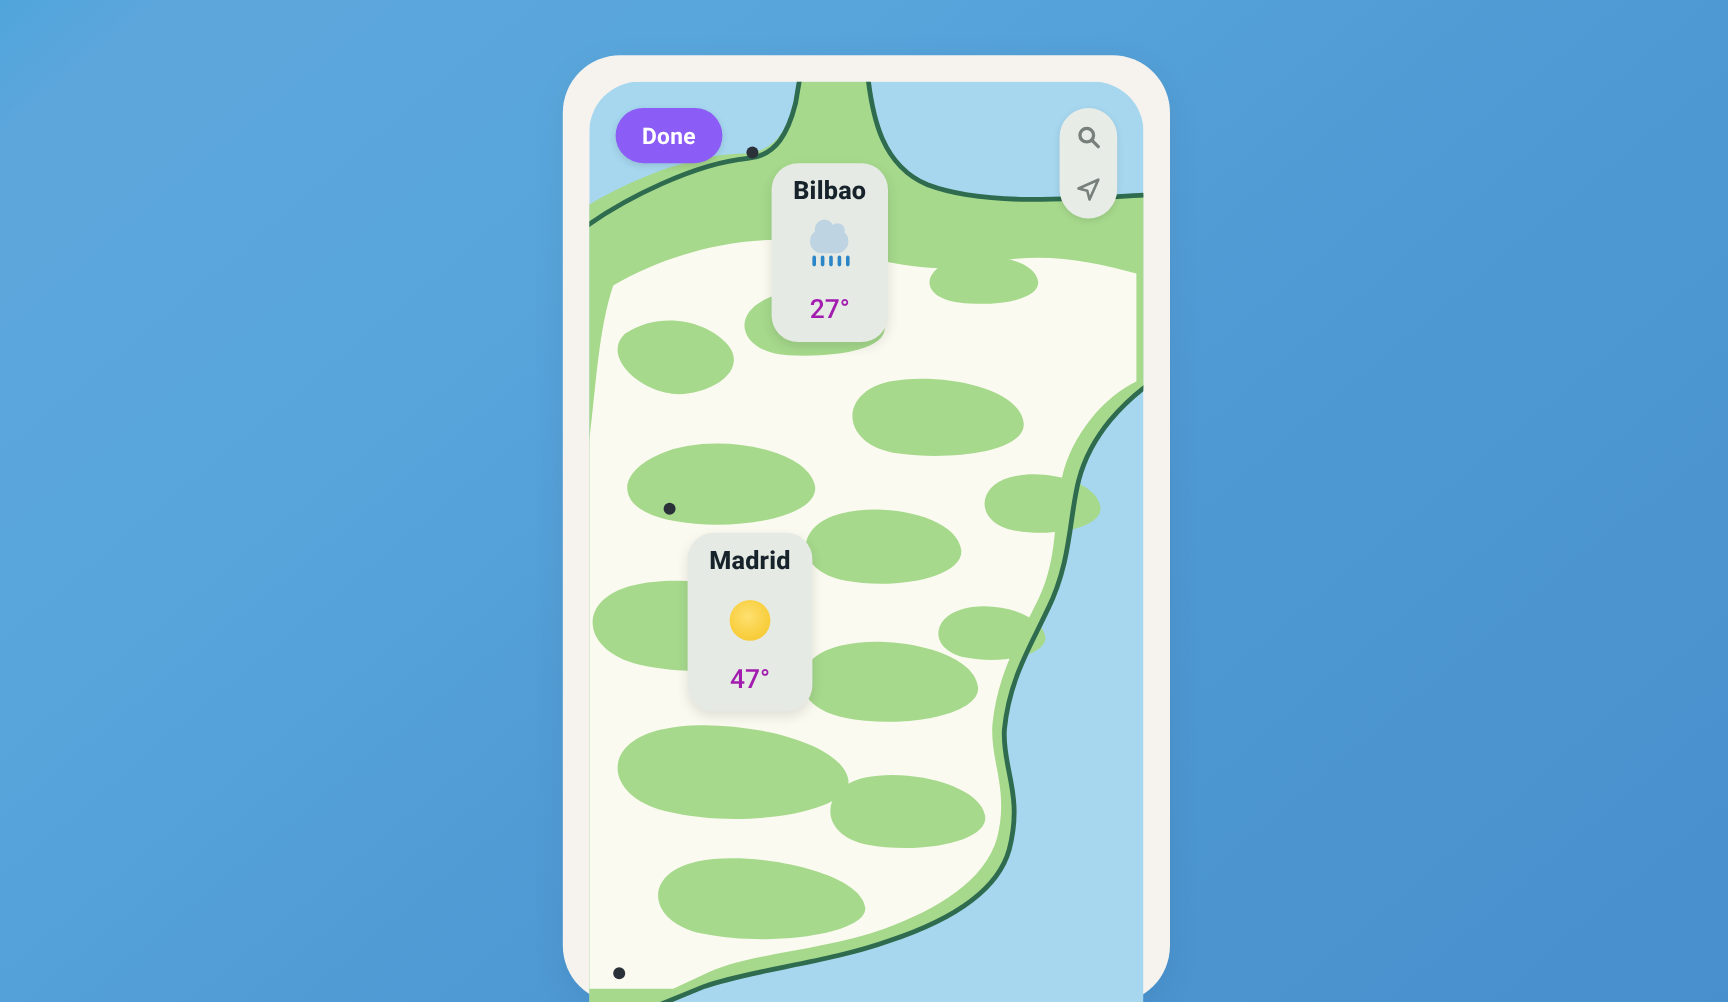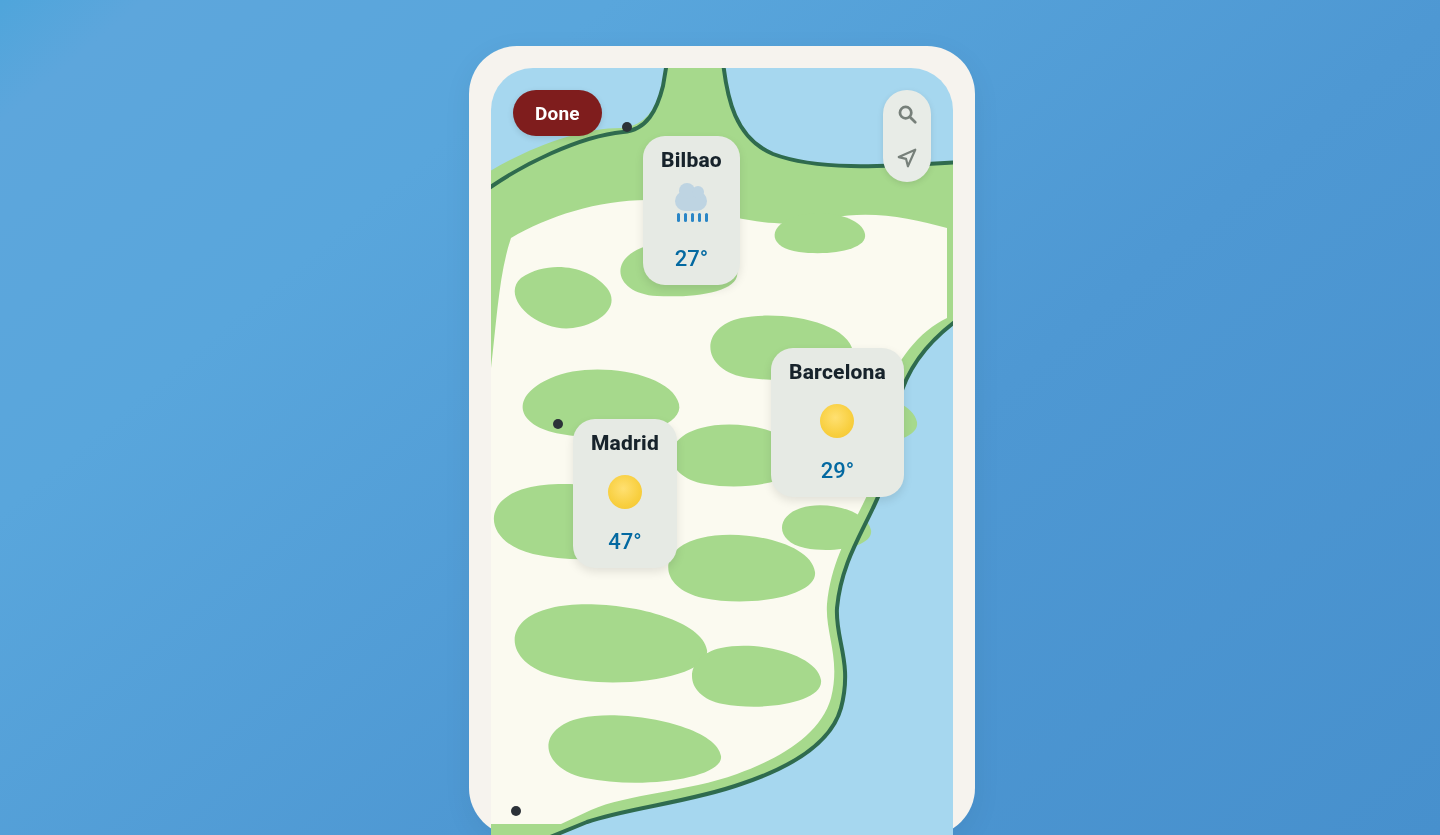--- a/index.html
+++ b/index.html
@@ -26,21 +26,21 @@
   }
   
   .map-svg{position:absolute;inset:0;width:100%;height:100%;display:block;}
   
   .done{
     position:absolute;
     left:22px; top:22px;
     height:46px;
     padding:0 22px;
     display:flex;align-items:center;justify-content:center;
-    background:#7f1d1d;
+    background:#8b5cf6;
     color:#fff;
     font-weight:700;
     font-size:19px;
     letter-spacing:.2px;
     border-radius:23px;
     box-shadow:0 2px 6px rgba(0,0,0,.12);
     user-select:none;
     cursor:pointer;
   }
   
@@ -78,21 +78,21 @@
     font-size:21px;
     color:#17232b;
     letter-spacing:.2px;
   }
   .card .icon-slot{
     width:40px;height:40px;display:flex;align-items:center;justify-content:center;
   }
   .card .temp{
     font-size:22px;
     font-weight:500;
-    color:#0369a1;
+    color:#a21caf;
   }
   
   .sun{
     width:34px;height:34px;border-radius:50%;
     background:radial-gradient(circle at 45% 40%,#ffe071 0%,#f8cf3f 60%,#f2c432 100%);
   }
   .rain{
     position:relative;width:40px;height:40px;
   }
   .rain .cloud{
@@ -239,29 +239,22 @@
                 <span></span>
                 <span></span>
                 <span></span>
                 <span></span>
               </div>
           </div>
         </div>
         <div class="temp">27°</div>
       </div>
 
-      <div class="card" style="left:280px; top:280px;">
-        <div class="city">Barcelona</div>
-        <div class="icon-slot">
-          <div class="sun"></div>
-        </div>
-        <div class="temp">29°</div>
-      </div>
-
-      <div class="card" style="left:82px; top:351px;">
+
+      <div class="card" style="left:82px; top:376px;">
         <div class="city">Madrid</div>
         <div class="icon-slot">
           <div class="sun"></div>
         </div>
         <div class="temp">47°</div>
       </div>
 
 
     </div>
   </div>

